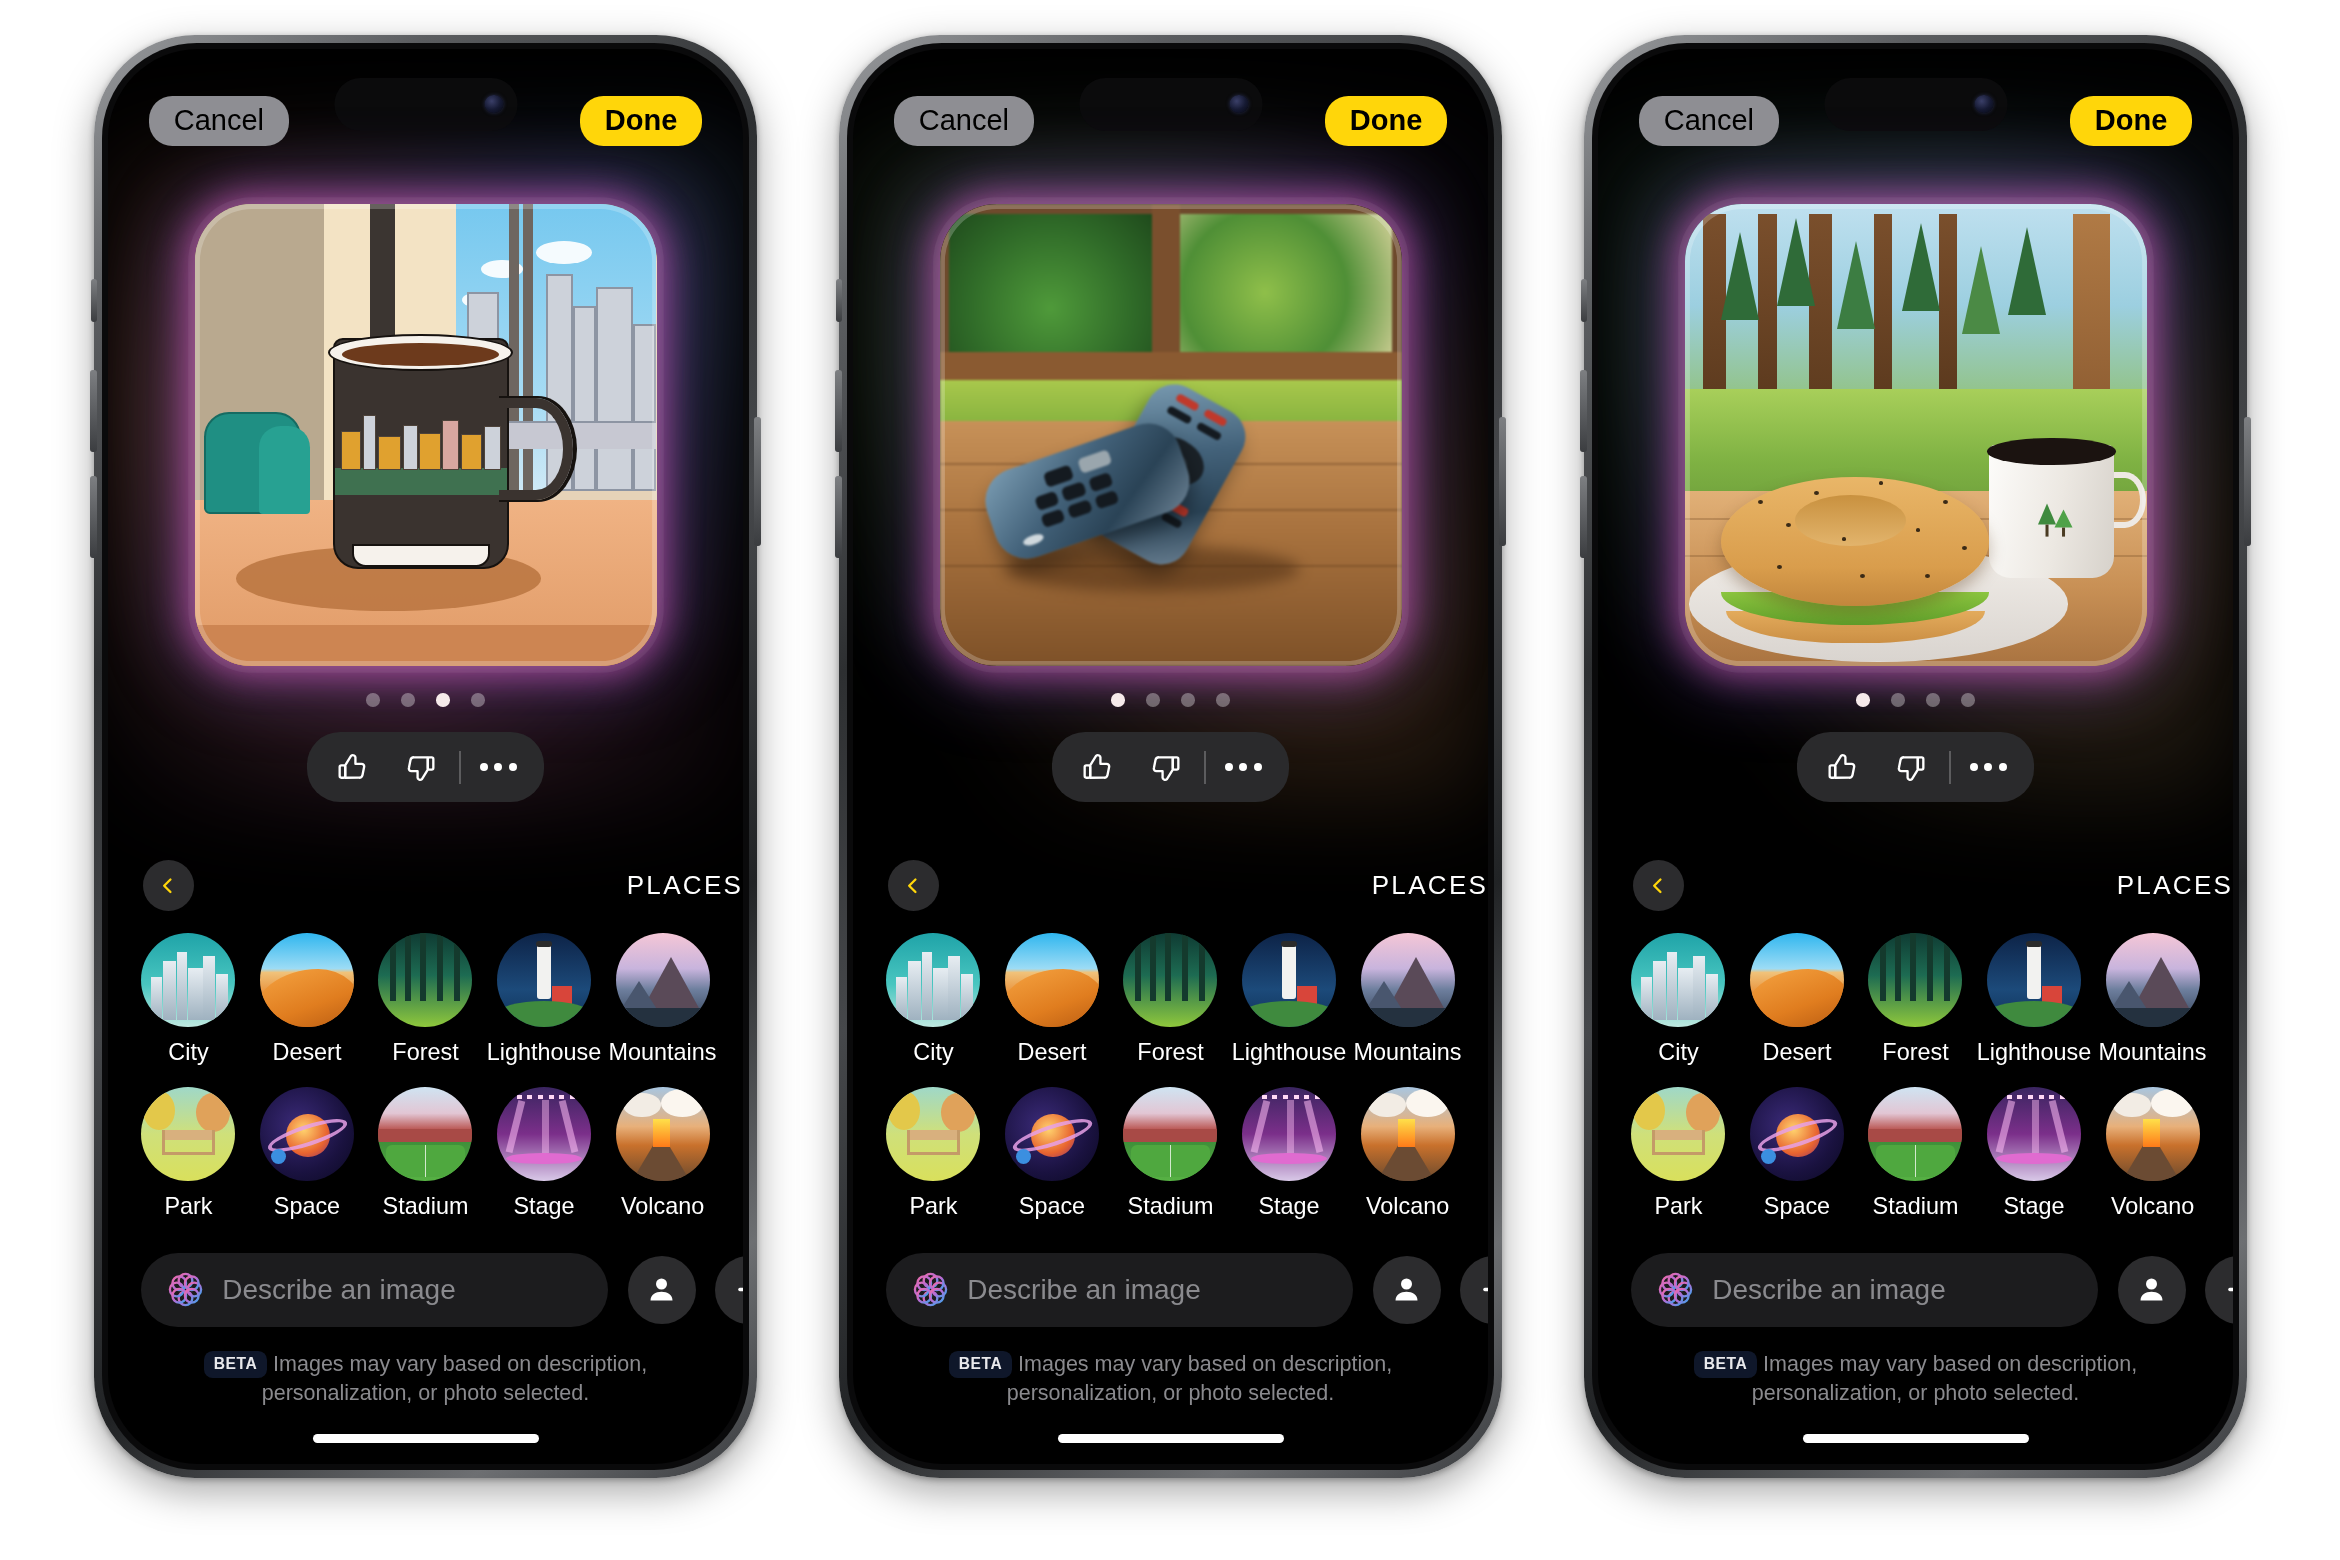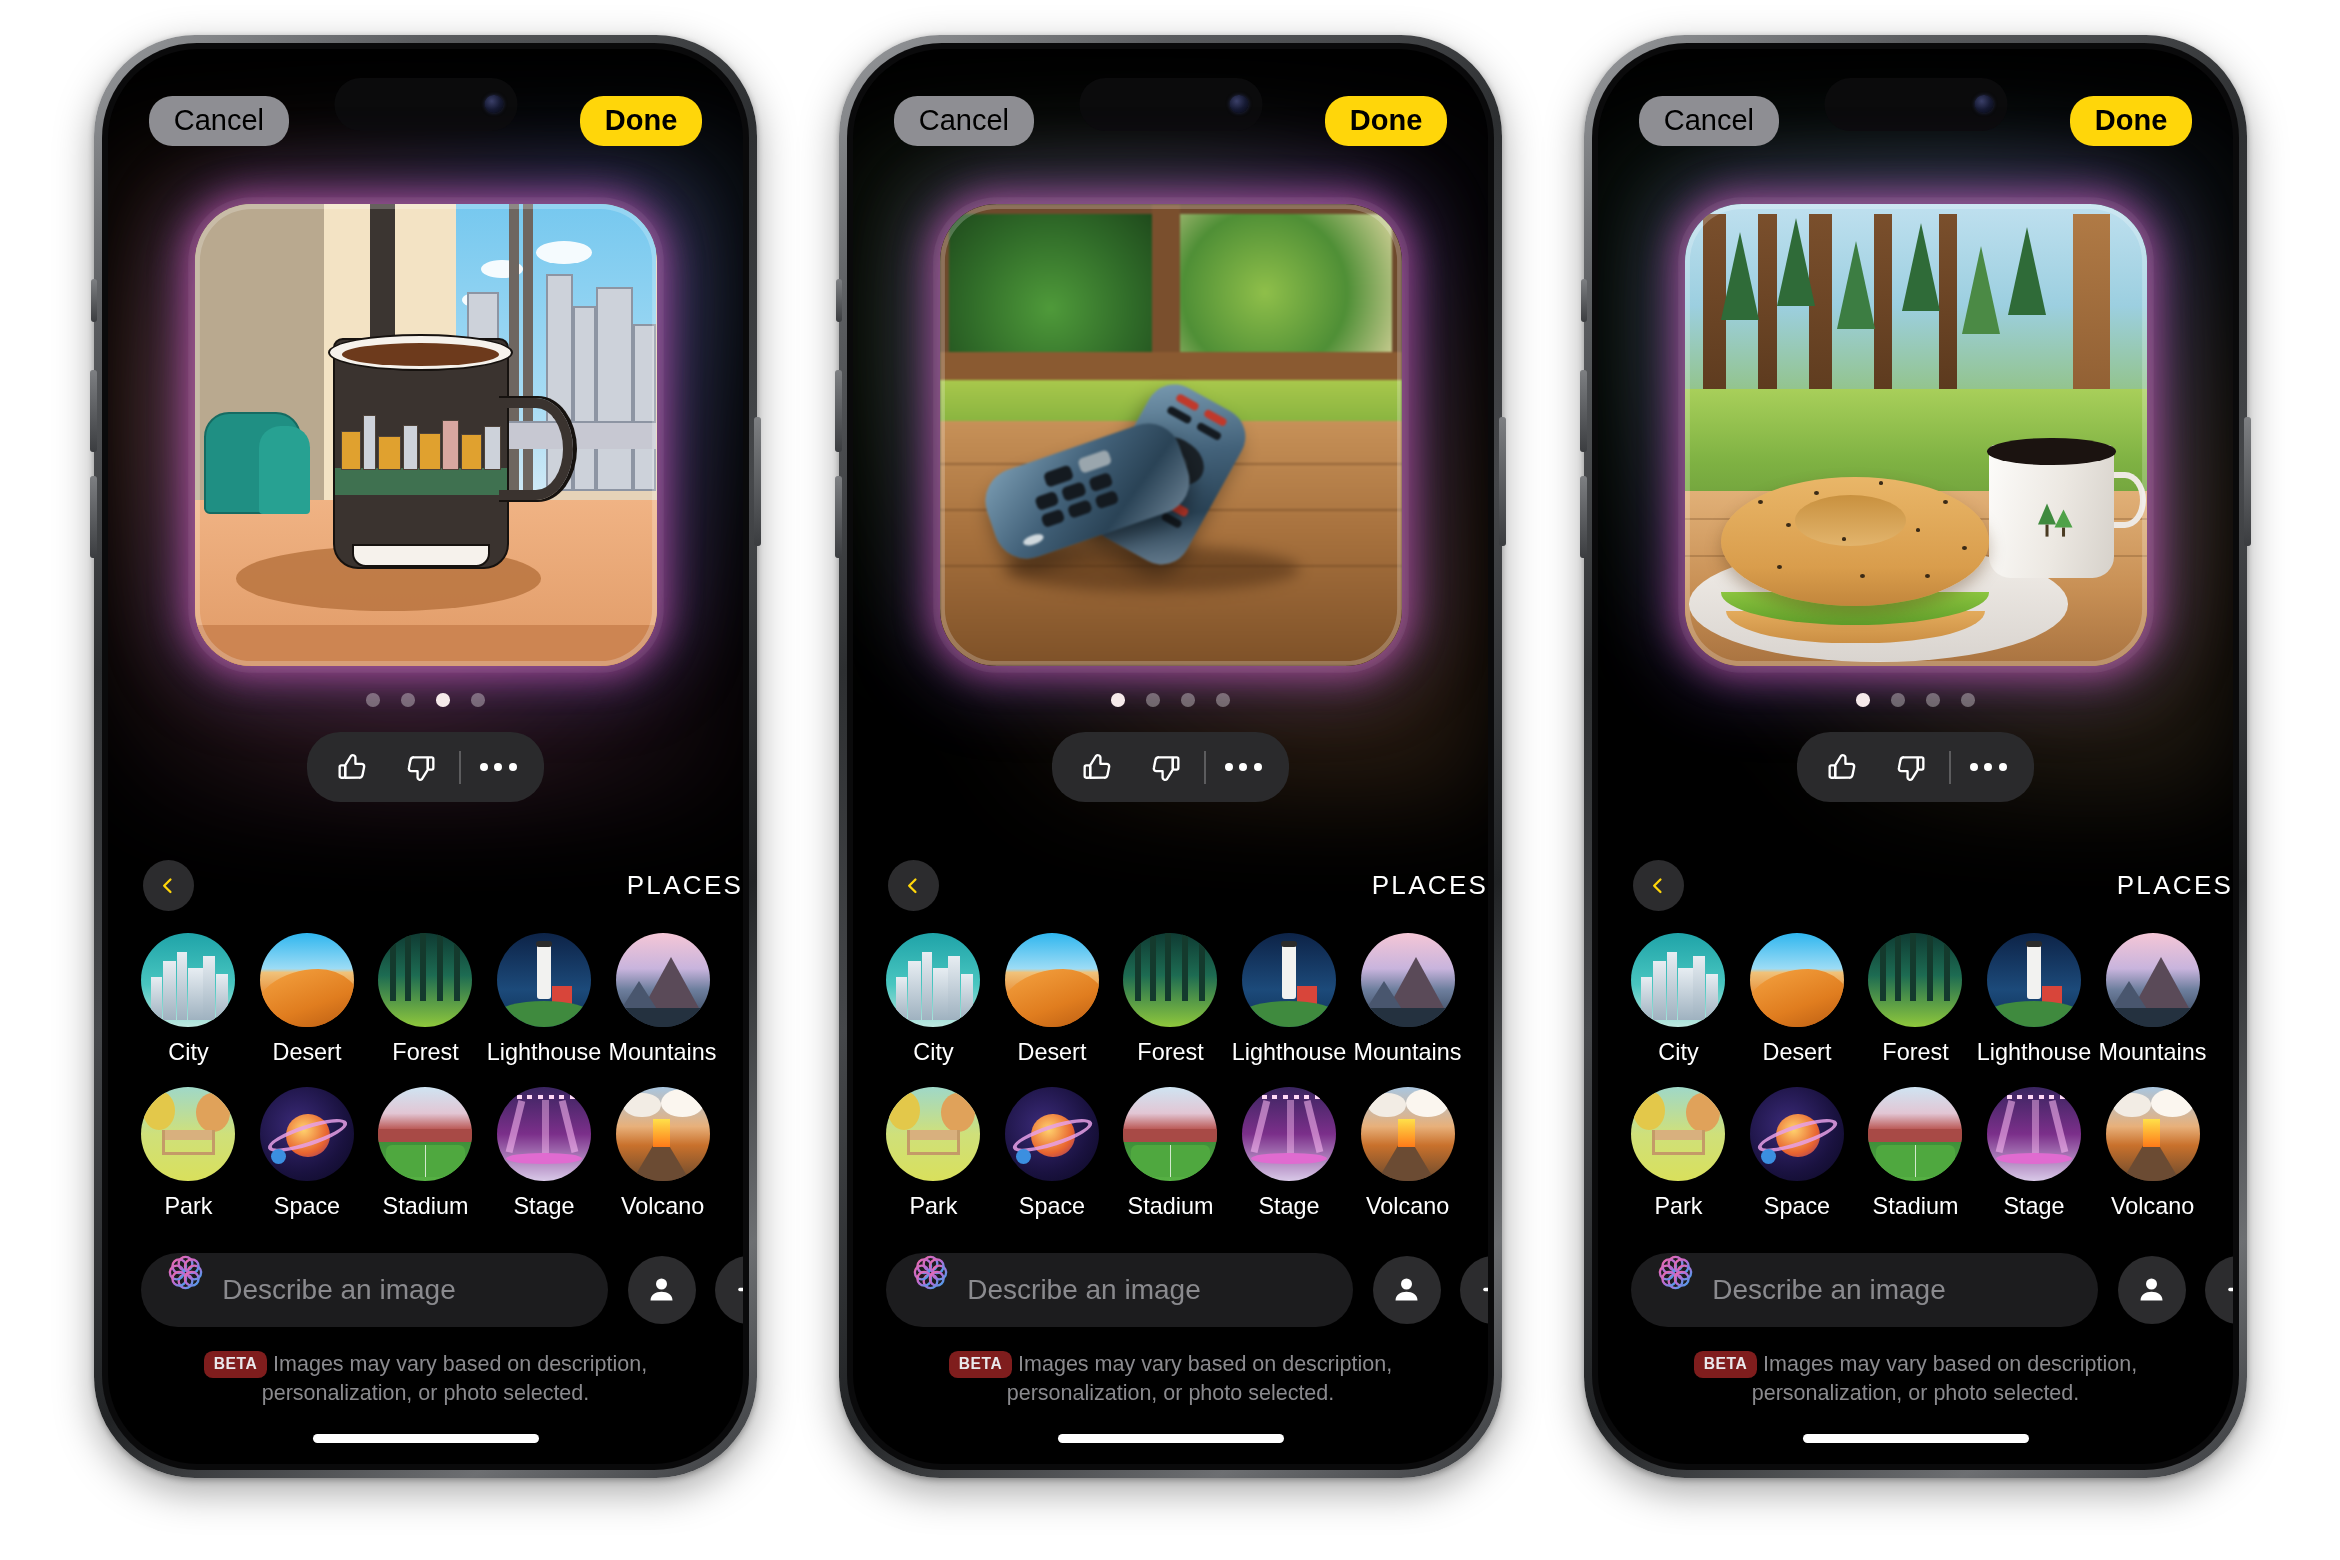--- a/index.html
+++ b/index.html
@@ -293,21 +293,21 @@
 
   
   .prompt-row {
     position: relative; z-index: 3;
     display: flex; align-items: center; gap: 19.5px;
     padding: 0 33px; margin-top: 33px;
   }
   .prompt-field {
     flex: 1; height: 74px; border-radius: 37px;
     background: #1c1c1e;
-    display: flex; gap: 17.6px;
+    display: flex; align-items: center; gap: 17.6px;
     padding: 0 25px;
   }
   .ai-glyph { width: 39px; height: 39px; flex: 0 0 auto; }
   .prompt-input {
     flex: 1; background: transparent; border: none; outline: none;
     color: #fff; font-size: 28px; font-family: "Liberation Sans", sans-serif;
   }
   .prompt-input::placeholder { color: #8a8a8e; }
   .circ-btn {
     width: 68px; height: 68px; border-radius: 50%;
@@ -317,21 +317,21 @@
   }
 
   
   .footer-note {
     position: relative; z-index: 3;
     margin-top: 23.4px; padding: 0 59px;
     text-align: center; color: #8a8a8e;
     font-size: 21.5px; line-height: 1.32;
   }
   .beta-pill {
-    display: inline-block; background: #7f1d1d; color: #e9e9ec;
+    display: inline-block; background: #0f172a; color: #e9e9ec;
     font-size: 15.6px; font-weight: 700; letter-spacing: .04em;
     padding: 2.9px 9.8px; border-radius: 8.8px; vertical-align: 2px;
     margin-right: 5.9px;
   }
 
   
   .home-bar {
     position: absolute; bottom: 21.5px; left: 50%; transform: translateX(-50%);
     width: 226px; height: 8.8px; border-radius: 4.9px; background: #fff; z-index: 5;
   }

